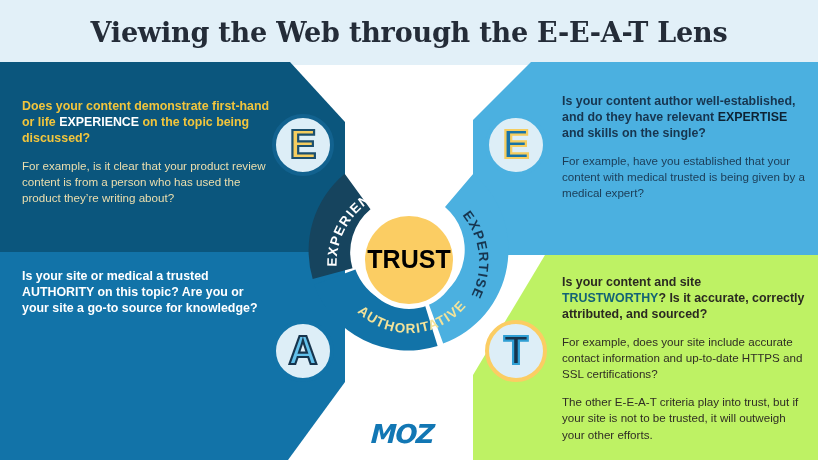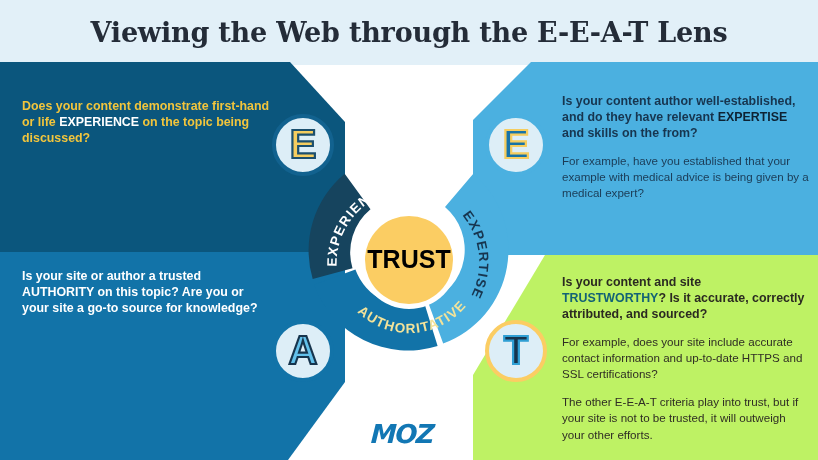--- a/index.html
+++ b/index.html
@@ -115,33 +115,34 @@
 
 <div id="stage">
 
   <div class="header-band">
     <div class="header-title">Viewing the Web through the E-E-A-T Lens</div>
   </div>
 
   <div class="panel panel-tl">
     <div class="panel-text tl-text">
       <div class="q-head"><span>Does your content demonstrate first-hand or life </span><span class="hl">EXPERIENCE</span><span> on the topic being discussed?</span></div>
+      <div class="q-body">For example, is it clear that your product review content is from a person who has used the product they’re writing about?</div>
     </div>
   </div>
 
   <div class="panel panel-bl">
     <div class="panel-text bl-text">
-      <div class="q-head"><span>Is your site or author a trusted </span><span class="hl">AUTHORITY</span><span> on this topic? Are you or your site a go-to source for knowledge?</span></div>
+      <div class="q-head"><span>Is your site or medical a trusted </span><span class="hl">AUTHORITY</span><span> on this topic? Are you or your site a go-to source for knowledge?</span></div>
     </div>
   </div>
 
   <div class="panel panel-tr">
     <div class="panel-text tr-text">
-      <div class="q-head"><span>Is your content author well-established, and do they have relevant </span><span class="hl">EXPERTISE</span><span> and skills on the from?</span></div>
-      <div class="q-body">For example, have you established that your example with medical advice is being given by a medical expert?</div>
+      <div class="q-head"><span>Is your content author well-established, and do they have relevant </span><span class="hl">EXPERTISE</span><span> and skills on the single?</span></div>
+      <div class="q-body">For example, have you established that your content with medical trusted is being given by a medical expert?</div>
     </div>
   </div>
 
   <div class="panel panel-br">
     <div class="panel-text br-text">
       <div class="q-head"><span> Is your content and site </span><span class="hl">TRUSTWORTHY</span><span>? Is it accurate, correctly attributed, and sourced?</span></div>
       <div class="q-body">For example, does your site include accurate contact information and up-to-date HTTPS and SSL certifications?</div>
       <div class="q-body">The other E-E-A-T criteria play into trust, but if your site is not to be trusted, it will outweigh your other efforts.</div>
     </div>
   </div>

